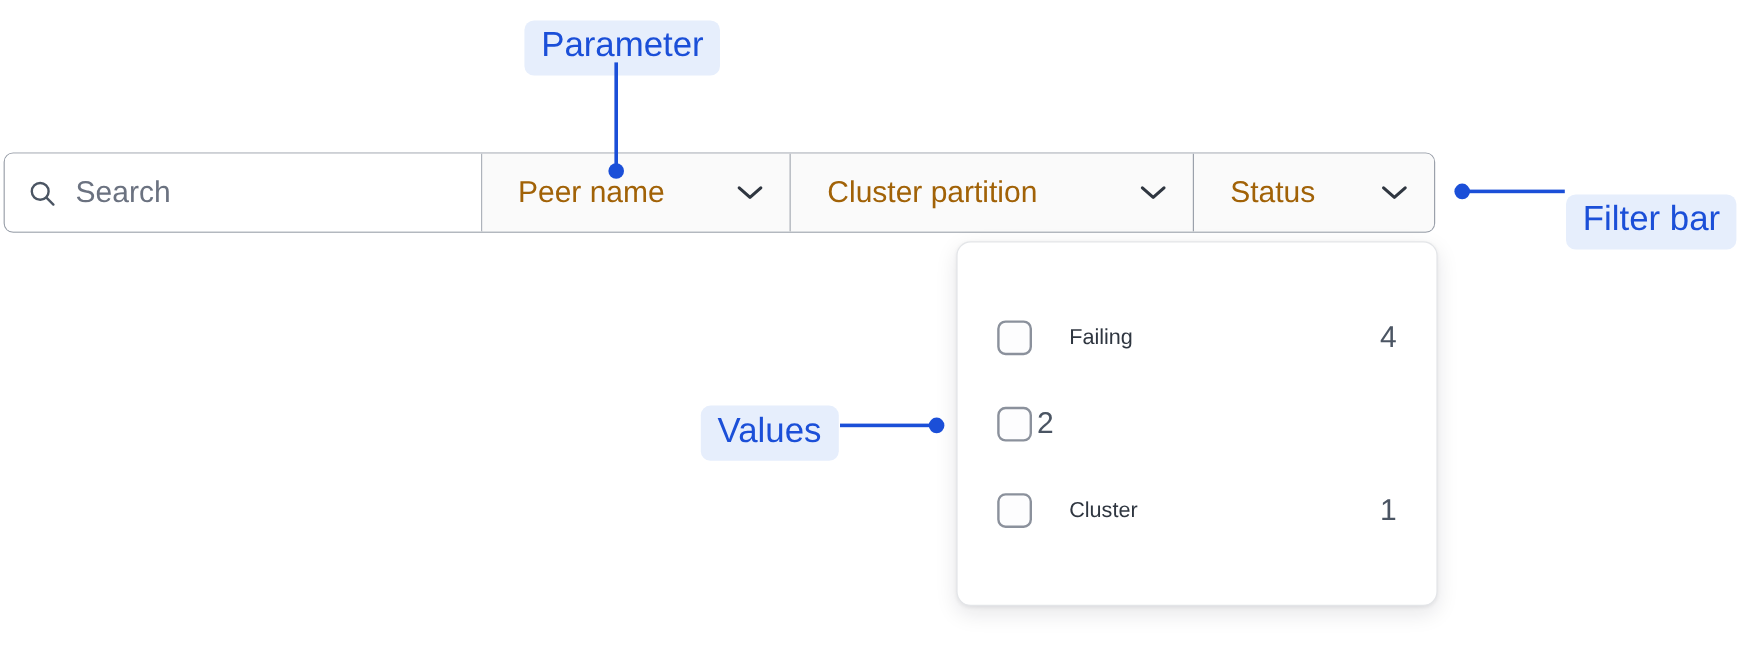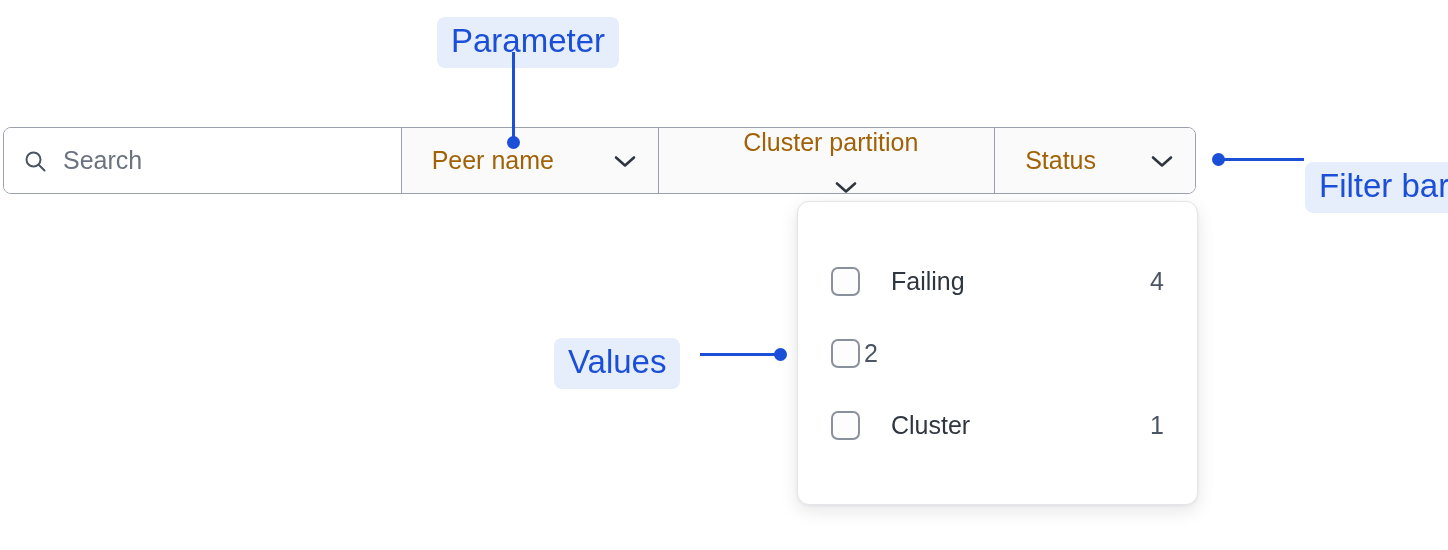--- a/index.html
+++ b/index.html
@@ -81,21 +81,21 @@
   }
   .chev {
     width: 22px;
     height: 13px;
     margin-left: 30px;
     flex: 0 0 auto;
     display: block;
     color: #2f3640;
   }
   #cell-peer { width: 258px; }
-  #cell-cluster { width: 336px; flex-direction: column; }
+  #cell-cluster { width: 336px; }
   #cell-status { width: 200px; }
 
   
   .dropdown-panel {
     position: absolute;
     left: 797px;
     top: 201px;
     width: 401px;
     height: 304px;
     box-sizing: border-box;
@@ -118,46 +118,46 @@
     width: 29px;
     height: 29px;
     box-sizing: border-box;
     border: 2px solid #8b919c;
     border-radius: 7px;
     background: #fdfdfe;
     flex: 0 0 auto;
   }
   .option-label {
     margin-left: 31px;
-    font-size: 25px;
+    font-size: 18px;
     color: #2f3640;
     flex: 1 1 auto;
     white-space: nowrap;
   }
   .option-count {
     font-size: 25px;
     color: #4b5563;
     text-align: right;
     min-width: 18px;
   }
 
   
   .anno-chip {
     position: absolute;
     background: #e6eefc;
     color: #1b4fd8;
-    font-size: 33px;
+    font-size: 29px;
     border-radius: 8px;
     padding: 5px 14px 8px 14px;
     white-space: nowrap;
     line-height: 1.15;
   }
   #anno-parameter { left: 437px; top: 17px; }
   #anno-filterbar { left: 1305px; top: 142px; margin-top: 20px; }
-  #anno-values    { left: 554px; top: 338px; }
+  #anno-values    { left: 584px; top: 338px; }
 
   .anno-line-v {
     position: absolute;
     width: 3px;
     background: #1b4fd8;
   }
   .anno-line-h {
     position: absolute;
     height: 3px;
     background: #1b4fd8;

